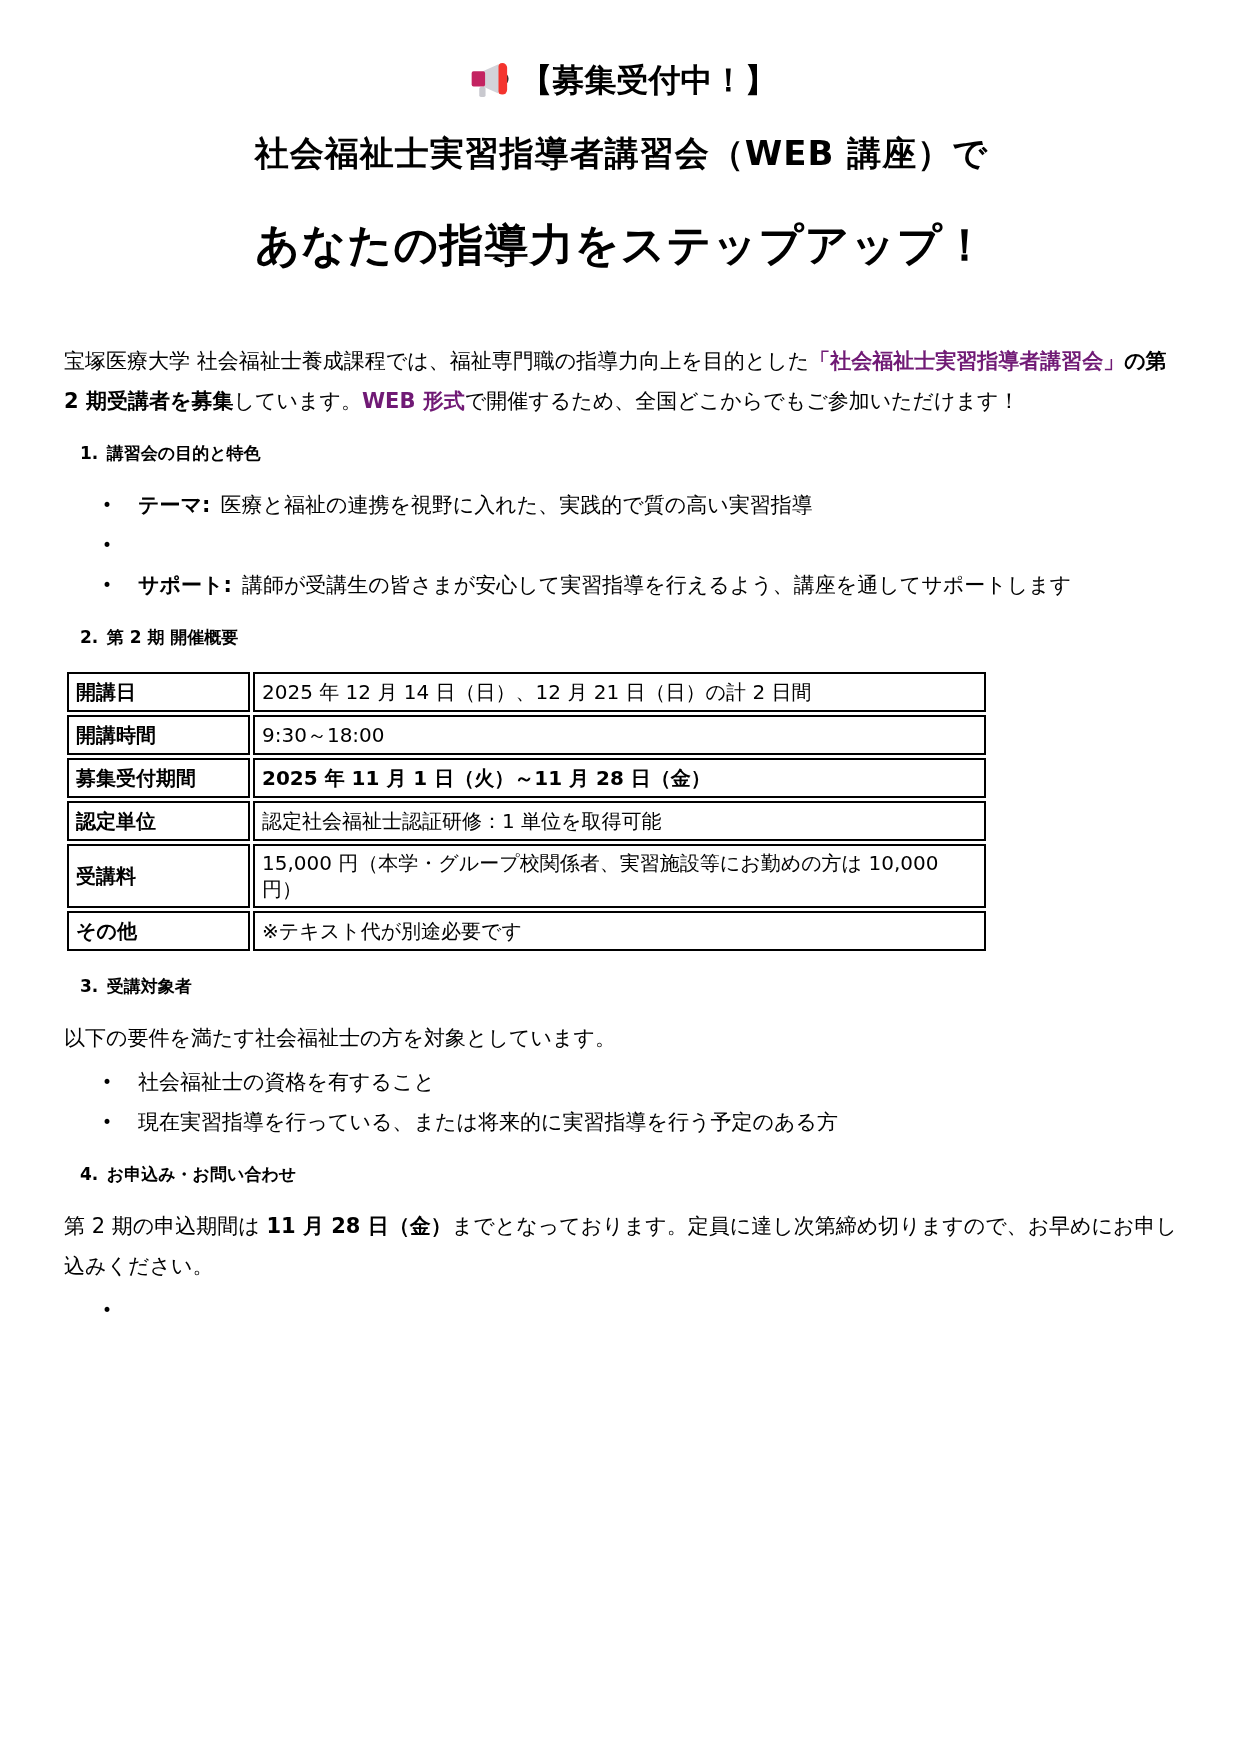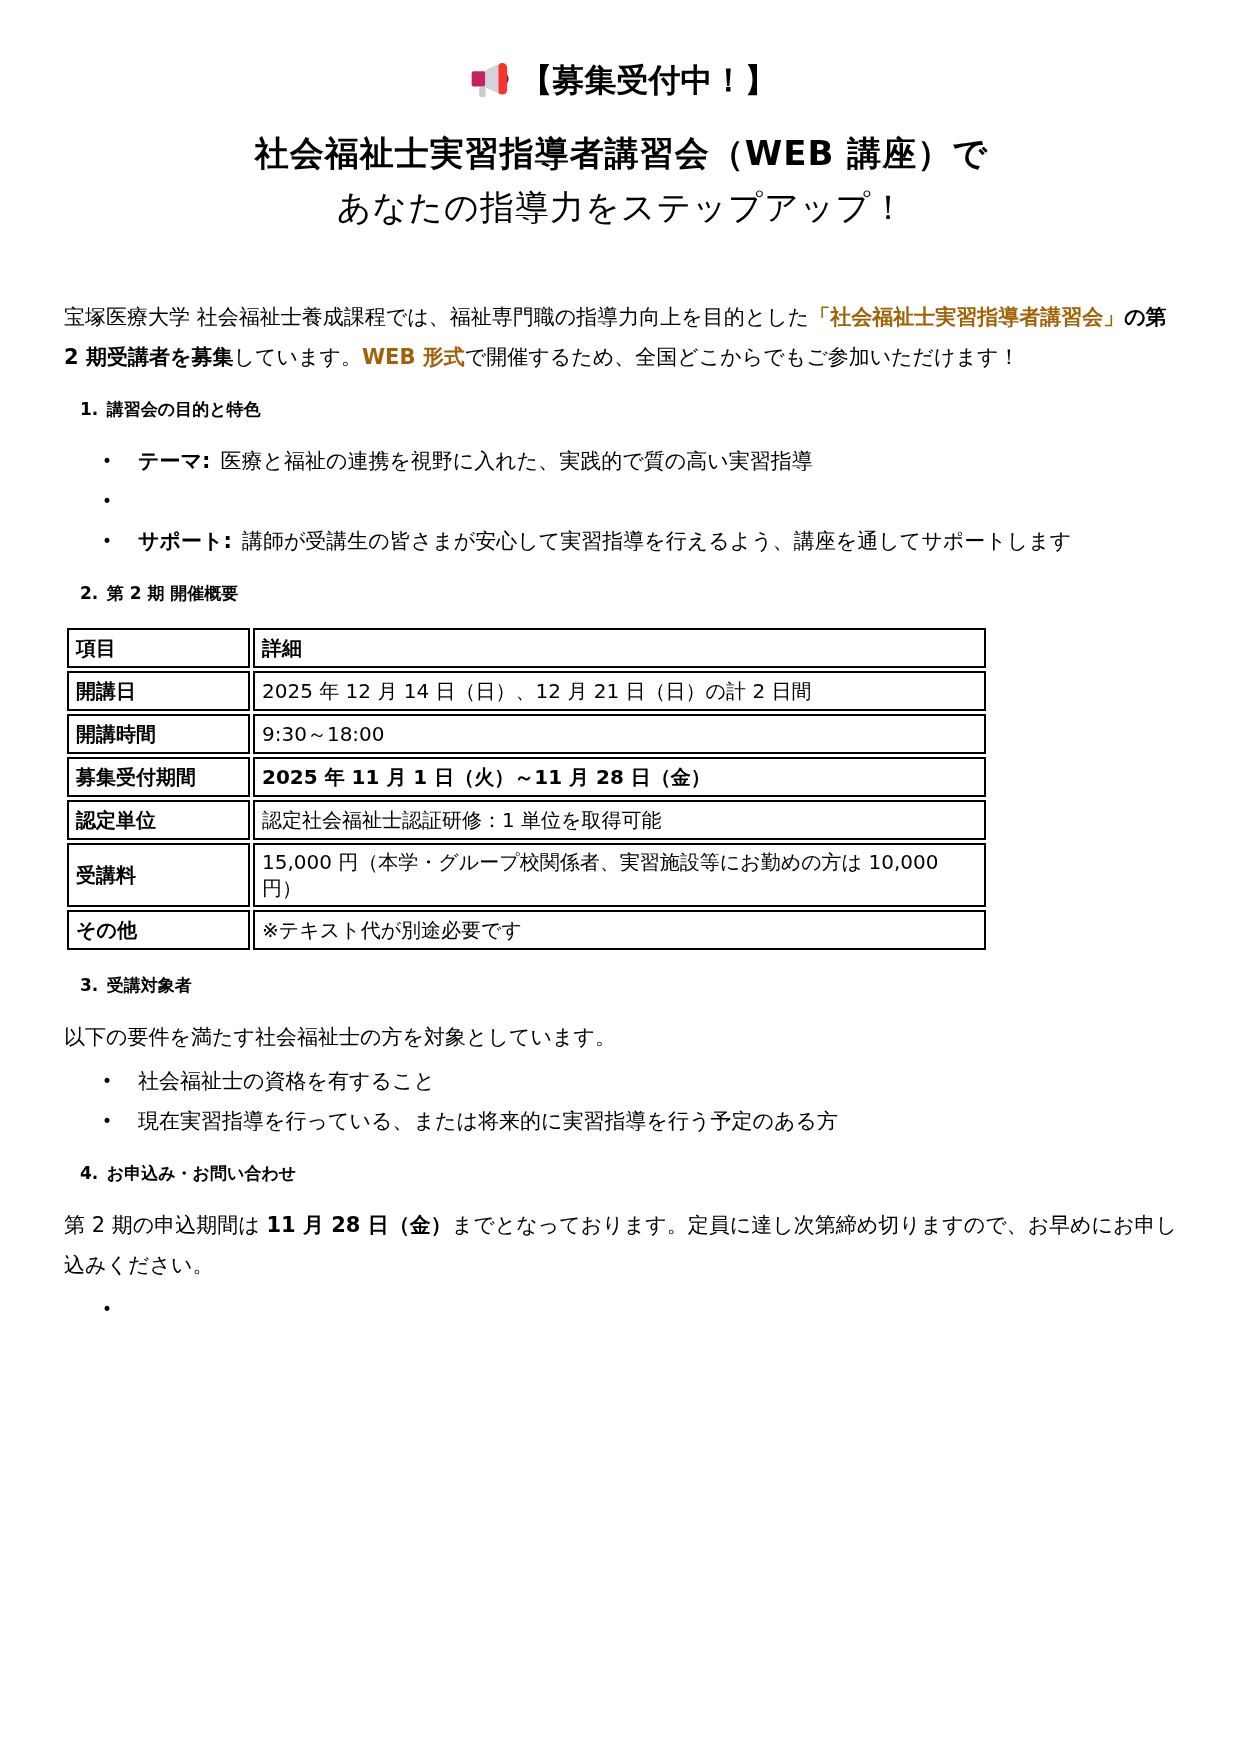--- a/index.html
+++ b/index.html
@@ -9,27 +9,27 @@
     color:#000;
   }
   .page { box-sizing:border-box; width:1241px; min-height:1755px; padding:58px 62px 40px 64px; }
 
   
   .title-block { text-align:center; }
   .t1 { display:flex; align-items:center; justify-content:center; gap:12px;
         font-size:32px; font-weight:bold; line-height:1.4; }
   .megaphone { display:inline-flex; width:42px; height:42px; }
   .t2 { font-size:34px; font-weight:bold; margin-top:28px; letter-spacing:1px; }
-  .t3 { font-size:34px; font-weight:normal; margin-top:8px; letter-spacing:1px; }
+  .t3 { font-size:44px; font-weight:bold; margin-top:39px; letter-spacing:1px; }
 
   
   .para  { font-size:21px; line-height:40px; margin:0; }
   .intro { margin-top:66px; }
   .bold  { font-weight:bold; }
-  .red   { color:#a16207; }
+  .red   { color:#701a75; }
 
   h2.sec { font-size:17px; font-weight:bold; margin:16px; line-height:32px; }
   .sec1  { margin-top:46px; }
   .sec2  { margin-top:40px; }
   .sec3  { margin-top:46px; }
   .sec4  { margin-top:168px; }
   .sec-body { margin-top:4px; }
 
   ul.bullets { list-style:none; margin:4px 0 0 0; padding:0 0 0 38px; }
   ul.bullets li { display:flex; align-items:flex-start; font-size:21px; line-height:40px; }
@@ -88,24 +88,20 @@
     <li>
       <span class="dot">•</span>
       <span class="b-text"><span class="b-label">サポート:</span><span>講師が受講生の皆さまが安心して実習指導を行えるよう、講座を通してサポートします</span></span>
     </li>
   </ul>
 
   <h2 class="sec sec2">2. 第 2 期 開催概要</h2>
   <table class="schedule">
     <tbody>
       <tr>
-        <td class="col1 bold">項目</td>
-        <td class="bold">詳細</td>
-      </tr>
-      <tr>
         <td class="col1 bold">開講日</td>
         <td>2025 年 12 月 14 日（日）、12 月 21 日（日）の計 2 日間</td>
       </tr>
       <tr>
         <td class="col1 bold">開講時間</td>
         <td>9:30～18:00</td>
       </tr>
       <tr>
         <td class="col1 bold">募集受付期間</td>
         <td class="bold">2025 年 11 月 1 日（火）～11 月 28 日（金）</td>

